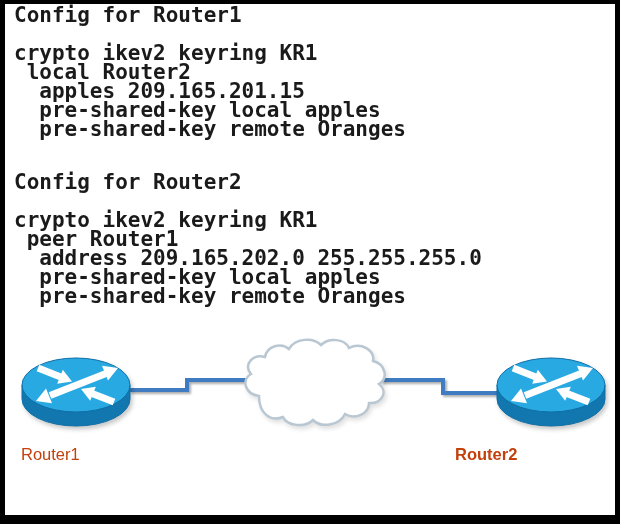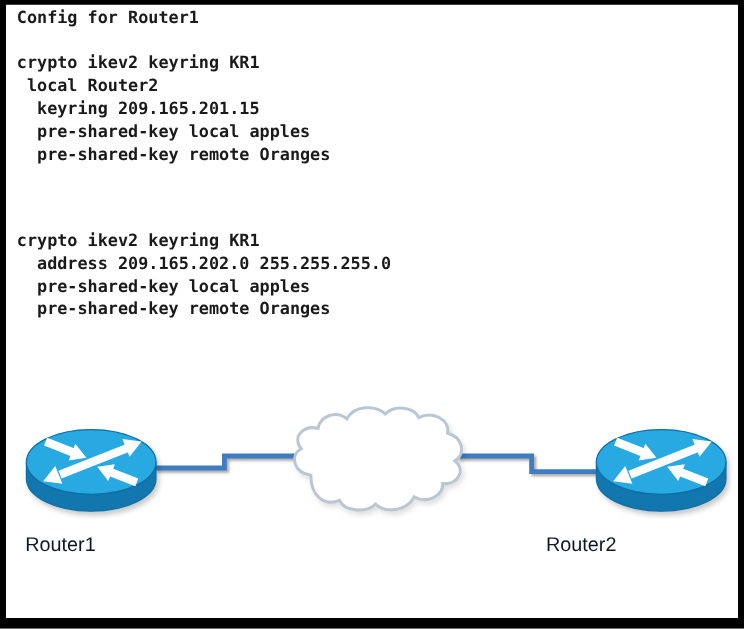--- a/index.html
+++ b/index.html
@@ -22,63 +22,65 @@
     border-width:4px 5px 9px 5px;
     background:#fff;
     overflow:hidden;
     font-family:"Liberation Sans", sans-serif;
   }
   .config{
     position:absolute;
     left:9px;
     font-family:"DejaVu Sans Mono", monospace;
     font-weight:bold;
-    font-size:14px;
+    font-size:21px;
     color:var(--text);
   }
   .config.block1{top:2px;}
   .config.block2{top:169px;}
   .cfg-line{
     white-space:pre;
     height:19px;
     line-height:19px;
   }
   .links-svg{position:absolute;left:120px;top:360px;filter:drop-shadow(2px 2px 1px rgba(130,130,130,0.65));}
   .cloud-svg{position:absolute;left:232px;top:330px;filter:drop-shadow(2px 3px 2px rgba(0,0,0,0.12));}
   .router-svg{position:absolute;top:352px;filter:drop-shadow(2px 3px 2px rgba(0,0,0,0.22));}
   .router-svg.r1{left:15px;}
   .router-svg.r2{left:490px;}
   .node-label{
     position:absolute;
     top:441px;
     font-size:16.5px;
     line-height:19px;
-    color:#0f172a;
+    color:#c2410c;
   }
   .node-label.r1{left:16px;}
-  .node-label.r2{left:450px;}
+  .node-label.r2{left:450px;font-weight:bold;}
 </style>
 </head>
 <body>
 
 <div class="frame">
 
   <div class="config block1">
     <div class="cfg-line">Config for Router1</div>
     <div class="cfg-line"></div>
     <div class="cfg-line">crypto ikev2 keyring KR1</div>
     <div class="cfg-line"> local Router2</div>
-    <div class="cfg-line">  keyring 209.165.201.15</div>
+    <div class="cfg-line">  apples 209.165.201.15</div>
     <div class="cfg-line">  pre-shared-key local apples</div>
     <div class="cfg-line">  pre-shared-key remote Oranges</div>
   </div>
 
   <div class="config block2">
+    <div class="cfg-line">Config for Router2</div>
     <div class="cfg-line"></div>
     <div class="cfg-line">crypto ikev2 keyring KR1</div>
+    <div class="cfg-line"> peer Router1</div>
     <div class="cfg-line">  address 209.165.202.0 255.255.255.0</div>
     <div class="cfg-line">  pre-shared-key local apples</div>
     <div class="cfg-line">  pre-shared-key remote Oranges</div>
   </div>
 
   <svg class="links-svg" width="380" height="40" viewBox="0 0 380 40">
     <polyline points="4,26 62,26 62,16 124,16" fill="none" style="stroke:var(--link)" stroke-width="4" stroke-linejoin="miter"></polyline>
     <polyline points="256,16 318,16 318,29 378,29" fill="none" style="stroke:var(--link)" stroke-width="4" stroke-linejoin="miter"></polyline>
   </svg>
 

